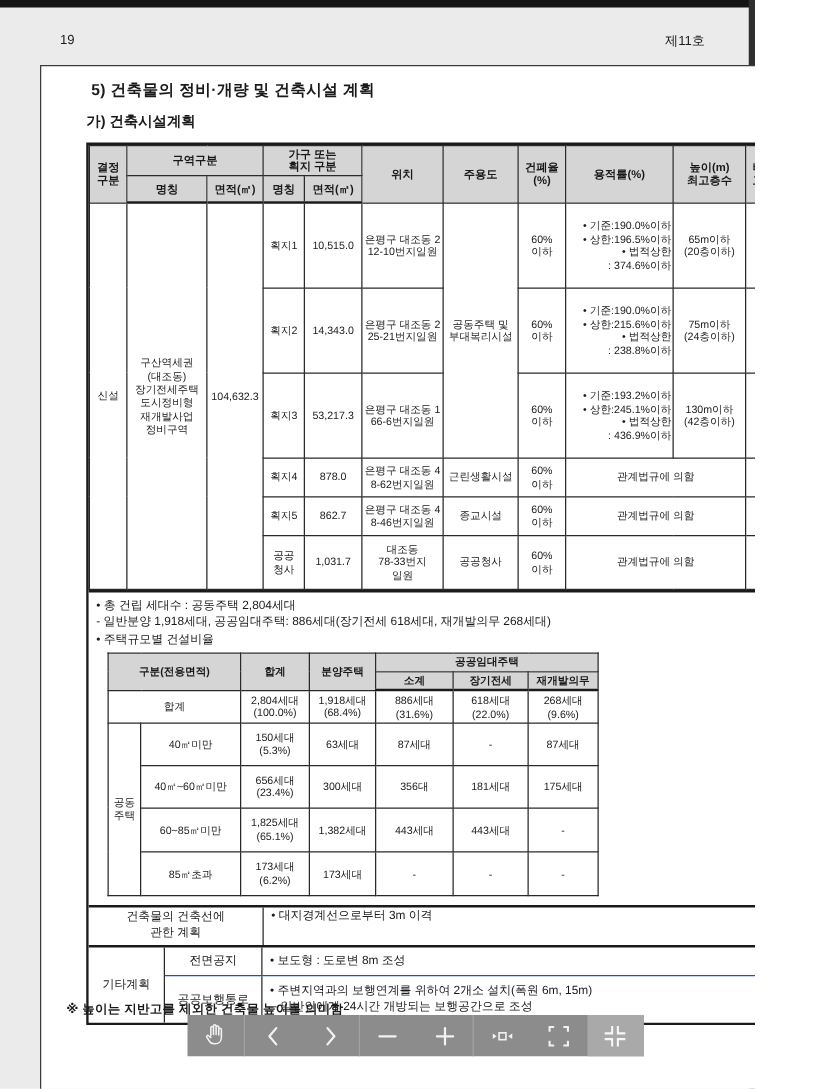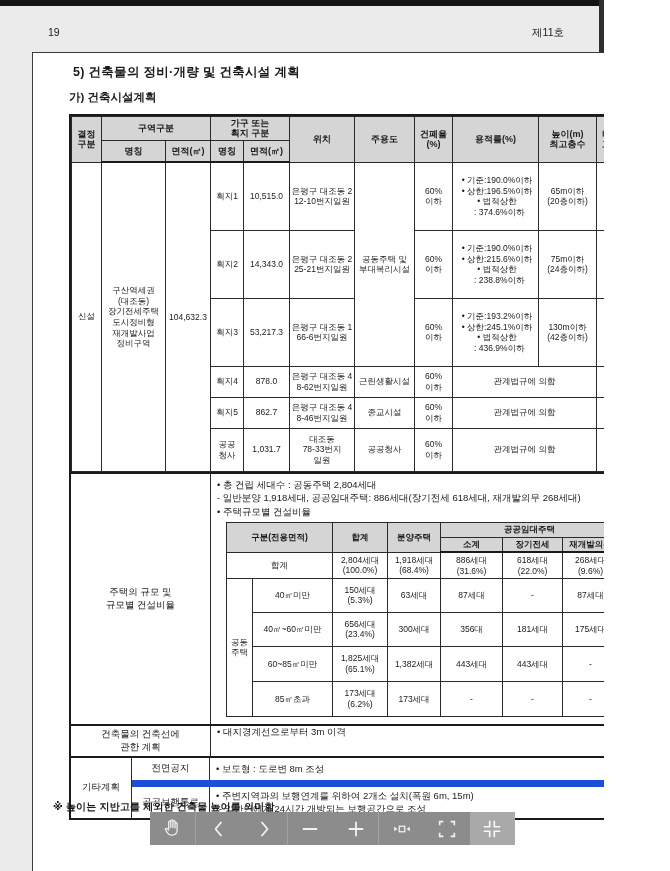--- a/index.html
+++ b/index.html
@@ -11,36 +11,36 @@
   .issue{position:absolute;right:40px;top:26px;font-size:10.5px;text-align:center;}
   .doc-page{position:absolute;left:32px;top:52px;width:606px;height:830px;background:#ffffff;border:1.5px solid #3c3c3c;}
   .doc-title{position:absolute;left:40px;top:11px;font-size:12.5px;font-weight:bold;letter-spacing:.3px;}
   .doc-subtitle{position:absolute;left:36px;top:37px;font-size:11.5px;font-weight:bold;}
   .tbl-wrap{position:absolute;left:36px;top:61px;width:545px;border:2px solid #1a1a1a;box-sizing:content-box;}
   table{border-collapse:collapse;table-layout:fixed;width:545px;}
   td,th{border:1px solid #2a2a2a;padding:1px;text-align:center;vertical-align:middle;
         white-space:pre-line;font-size:8.5px;line-height:1.25;overflow:hidden;}
   th{background:#d5d5d5;font-weight:bold;font-size:9px;line-height:1.15;}
   tr.hdr-bottom th{border-bottom:2px solid #1a1a1a;}
-  td.left{text-align:center;padding-left:4px;}
+  td.left{text-align:right;padding-left:4px;}
   td.bk{word-break:break-all;}
   
   .sec{display:flex;border-top:2px solid #1a1a1a;background:#fff;}
   .sec-label{width:139px;flex:0 0 139px;border-right:1px solid #2a2a2a;display:flex;align-items:center;
              justify-content:center;text-align:center;font-size:9.5px;white-space:pre-line;line-height:1.35;}
   .sec-content{flex:1;padding:4px 2px 3px 6px;font-size:9.5px;}
   .bullet-line{line-height:1.45;white-space:pre-line;}
   .inner-tbl{margin:3px 0 4px 9px;width:392px;border:1.5px solid #1a1a1a;}
   .inner-tbl td,.inner-tbl th{font-size:8.5px;}
   .inner-tbl tr.hdr-bottom th{border-bottom:2px solid #1a1a1a;}
   .row-flex{display:flex;align-items:stretch;}
   .etc-col1{width:60px;flex:0 0 60px;border-right:1px solid #2a2a2a;display:flex;align-items:center;justify-content:center;font-size:9.5px;}
   .etc-col2{width:77px;flex:0 0 77px;border-right:1px solid #2a2a2a;display:flex;align-items:center;justify-content:center;font-size:9.5px;}
   .etc-content{flex:1;display:flex;align-items:center;padding-left:6px;font-size:9.5px;white-space:pre-line;line-height:1.4;}
-  .etc-row1{border-bottom:7px solid #1d4ed8;}
+  .etc-row1{border-bottom:1px solid #1d4ed8;}
   .setback-row{min-height:30px;}
   .footnote{position:absolute;left:20px;top:747px;font-size:10px;font-weight:bold;letter-spacing:.2px;}
   
   .toolbar{position:absolute;left:150px;top:812px;width:365px;height:33px;background:#8c8c8c;display:flex;z-index:5;}
   .tb-btn{flex:1;display:flex;align-items:center;justify-content:center;cursor:pointer;}
   .tb-btn.group-start{border-left:1px solid #a1a1a1;}
   .tb-btn.active{background:#a9a9a9;}
   .tb-btn svg{display:block;}
 </style>
 </head>
@@ -176,22 +176,20 @@
           <td>공공청사</td>
           <td>60%
 이하</td>
           <td colspan="2">관계법규에 의함</td>
           <td>-</td>
         </tr>
       </tbody>
         </table>
 
       <div class="sec" style="min-height:234px">
-        <div class="sec-label">주택의 규모 및
-규모별 건설비율</div>
         <div class="sec-content">
           <div class="bullet-line">• 총 건립 세대수 : 공동주택 2,804세대</div>
           <div class="bullet-line">- 일반분양 1,918세대, 공공임대주택: 886세대(장기전세 618세대, 재개발의무 268세대)</div>
           <div class="bullet-line">• 주택규모별 건설비율</div>
           <table class="inner-tbl">
             <colgroup>
               <col style="width:26px">
                 <col style="width:80px">
                 <col style="width:55px">
               <col style="width:53px">

